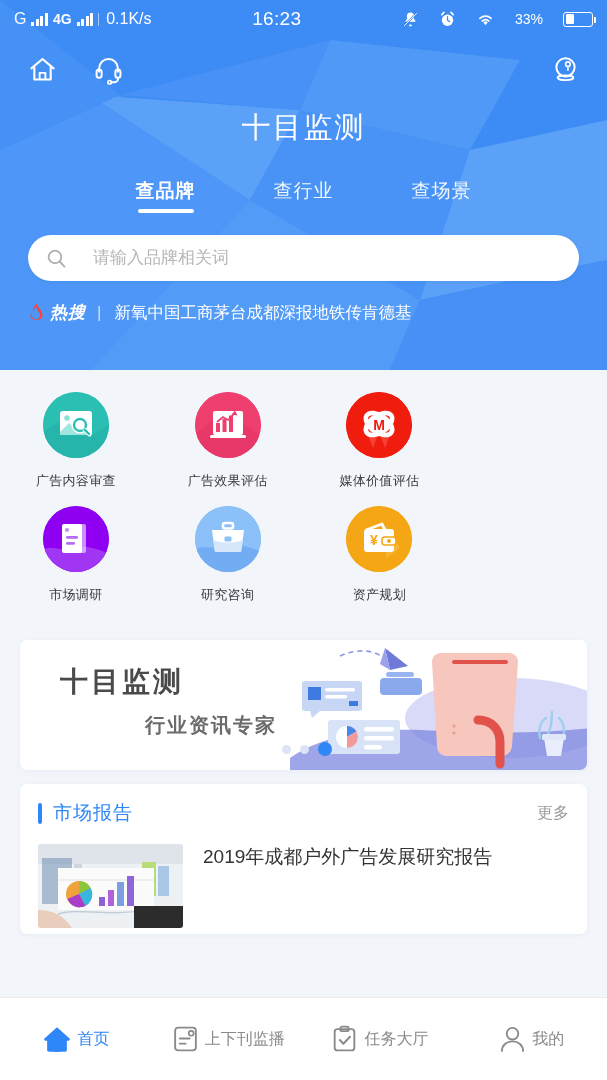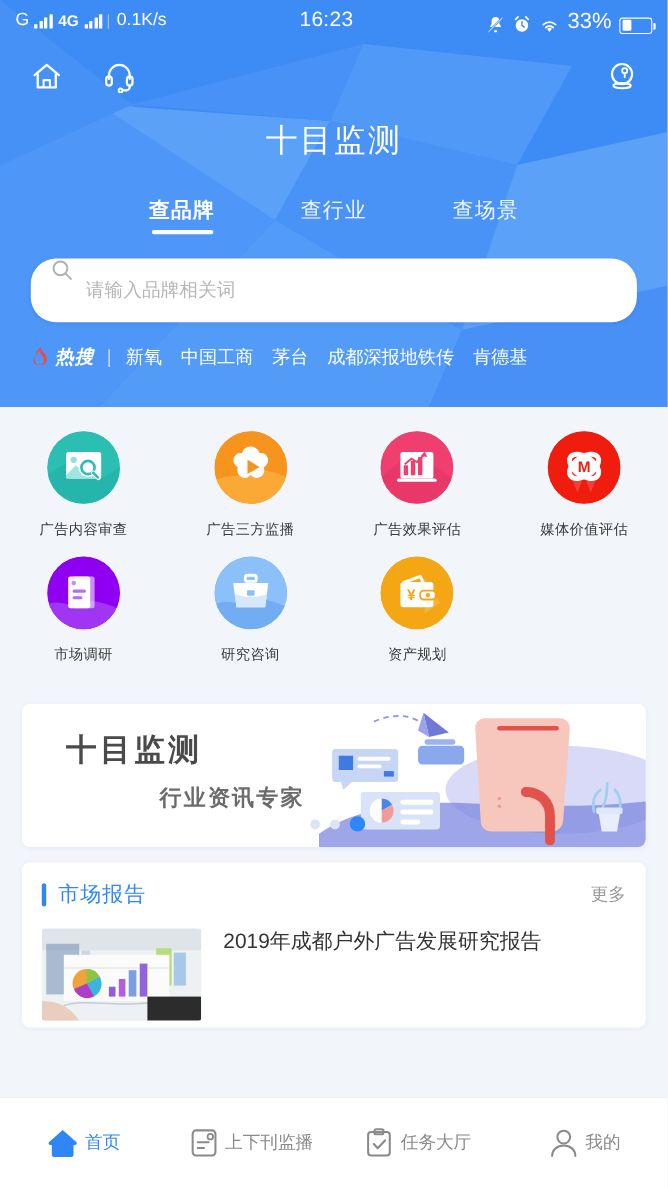--- a/index.html
+++ b/index.html
@@ -21,21 +21,21 @@
   .header-svg { position:absolute; inset:0; width:607px; height:370px; }
 
   
   .statusbar {
     position:relative; z-index:5;
     height:38px; display:flex; align-items:center;
     padding:0 14px; color:#fff; font-size:17px; font-weight:500;
   }
   .sb-left { display:flex; align-items:center; gap:5px; }
   .sb-center { flex:1; text-align:center; font-size:19px; letter-spacing:.3px; }
-  .sb-right { display:flex; align-items:flex-end; gap:7px; font-size:20px; }
+  .sb-right { display:flex; align-items:center; gap:20px; font-size:14px; }
   .bars { display:inline-flex; align-items:flex-end; gap:1.5px; height:14px; }
   .bars i { display:block; width:3px; background:#fff; border-radius:.5px; }
   .bars i:nth-child(1){height:4px}.bars i:nth-child(2){height:7px}
   .bars i:nth-child(3){height:10px}.bars i:nth-child(4){height:13px}
   .g-letter{font-size:16px;}
   .net-type{font-size:14px;font-weight:600;}
   .divider-v{width:1px;height:13px;background:rgba(255,255,255,.55);}
   .speed{font-size:16px;margin-left:2px;text-align:right;}
   .battery{
     width:30px;height:15px;border:1.7px solid #fff;border-radius:3px;
@@ -56,35 +56,35 @@
   .tabs { position:relative; z-index:5; display:flex; justify-content:center; gap:78px; margin-top:30px; }
   .tab { color:rgba(255,255,255,.92); font-size:19px; padding-bottom:9px; position:relative; cursor:pointer; letter-spacing:1px;}
   .tab.active { color:#fff; font-weight:600; }
   .tab.active:after {
     content:""; position:absolute; left:50%; transform:translateX(-50%);
     bottom:0; width:56px; height:4px; background:#fff; border-radius:2px;
   }
 
   .searchwrap { position:relative; z-index:5; margin:22px 28px 0; }
   .searchbox {
-    height:58px; background:#fff; border-radius:23px;
-    display:flex; padding:0 18px; gap:11px;
+    height:46px; background:#fff; border-radius:23px;
+    display:flex; align-items:center; padding:0 18px; gap:26px;
     box-shadow:0 1px 4px rgba(0,0,0,.06);
   }
   .searchbox input {
     border:none; outline:none; flex:1; font-size:17px; color:#333;
     font-family:inherit; background:transparent;
   }
   .searchbox input::placeholder { color:#b6b6b6; }
 
   .hotrow { position:relative; z-index:5; display:flex; align-items:center; margin:20px 28px 0; gap:0; }
   .hot-label { display:flex; align-items:flex-start; gap:5px; }
   .hot-label .txt { color:#fff; font-size:17px; font-weight:bold; font-style:italic; letter-spacing:1px; }
   .hot-sep { color:rgba(255,255,255,.7); margin:0 13px 0 11px; font-size:17px; }
-  .hot-items { display:flex; gap:17px; }
+  .hot-items { display:flex; }
   .hot-items span { color:#fff; font-size:16.5px; white-space:nowrap; }
 
   
   .grid { padding:22px 0 6px; background:#f2f6fb; }
   .grid-row { display:flex; }
   .grid-cell { width:25%; display:flex; flex-direction:column; align-items:center; cursor:pointer; margin-bottom:16px; }
   .grid-cell.empty { cursor:default; }
   .g-icon { width:66px; height:66px; border-radius:50%; position:relative; overflow:hidden; display:flex; align-items:center; justify-content:center; }
   .g-label { margin-top:14px; font-size:13px; color:#3b3b3b; letter-spacing:.3px; }
 
@@ -269,31 +269,20 @@
             <path d="M17 40l9-9 8 8 5-4 10 8v0H17z" fill="#9fe6df"></path>
             <circle cx="37" cy="33" r="8.6" fill="#fff"></circle>
             <circle cx="37" cy="33" r="6" fill="none" stroke="#2bbfb3" stroke-width="2.4"></circle>
             <line x1="41.6" y1="37.6" x2="46.5" y2="42.5" stroke="#fff" stroke-width="4" stroke-linecap="round"></line>
             <line x1="41.6" y1="37.6" x2="46" y2="42" stroke="#2bbfb3" stroke-width="2.4" stroke-linecap="round"></line>
           </svg>
         </div>
         <div class="g-label">广告内容审查</div>
       </div>
 
-      <div class="grid-cell">
-        <div class="g-icon" style="background:#f7941e;">
-          <svg width="66" height="66" viewBox="0 0 66 66">
-            <circle cx="33" cy="33" r="33" fill="#f7941e"></circle>
-            <path d="M0 46c10-8 20-3 30-8s24-2 36 4v24H0z" fill="#fbb040" opacity=".75"></path>
-            <path d="M33 14c-4 0-7 2.5-8 6-3-1-6.5 1-7.5 4.5-1 3.4.7 6.9 3.8 8.2-1.4 3.2-.2 7 2.8 8.8 3 1.8 6.9 1 8.9-1.9 2 2.9 5.9 3.7 8.9 1.9 3-1.8 4.2-5.6 2.8-8.8 3.1-1.3 4.8-4.8 3.8-8.2-1-3.5-4.5-5.5-7.5-4.5-1-3.5-4-6-8-6z" fill="#fff"></path>
-            <polygon points="30,26 41,32.5 30,39" fill="#f7941e"></polygon>
-          </svg>
-        </div>
-        <div class="g-label">广告三方监播</div>
-      </div>
 
       <div class="grid-cell">
         <div class="g-icon" style="background:#ef3f6e;">
           <svg width="66" height="66" viewBox="0 0 66 66">
             <circle cx="33" cy="33" r="33" fill="#ef3f6e"></circle>
             <path d="M0 42 L30 18 L66 44 L66 66 L0 66Z" fill="#e03063" opacity=".45"></path>
             <rect x="18" y="19" width="30" height="24" rx="2" fill="#fff"></rect>
             <rect x="21" y="31" width="4" height="9" fill="#ef3f6e"></rect>
             <rect x="27.5" y="27" width="4" height="13" fill="#ef3f6e"></rect>
             <rect x="34" y="23.5" width="4" height="16.5" fill="#ef3f6e"></rect>

